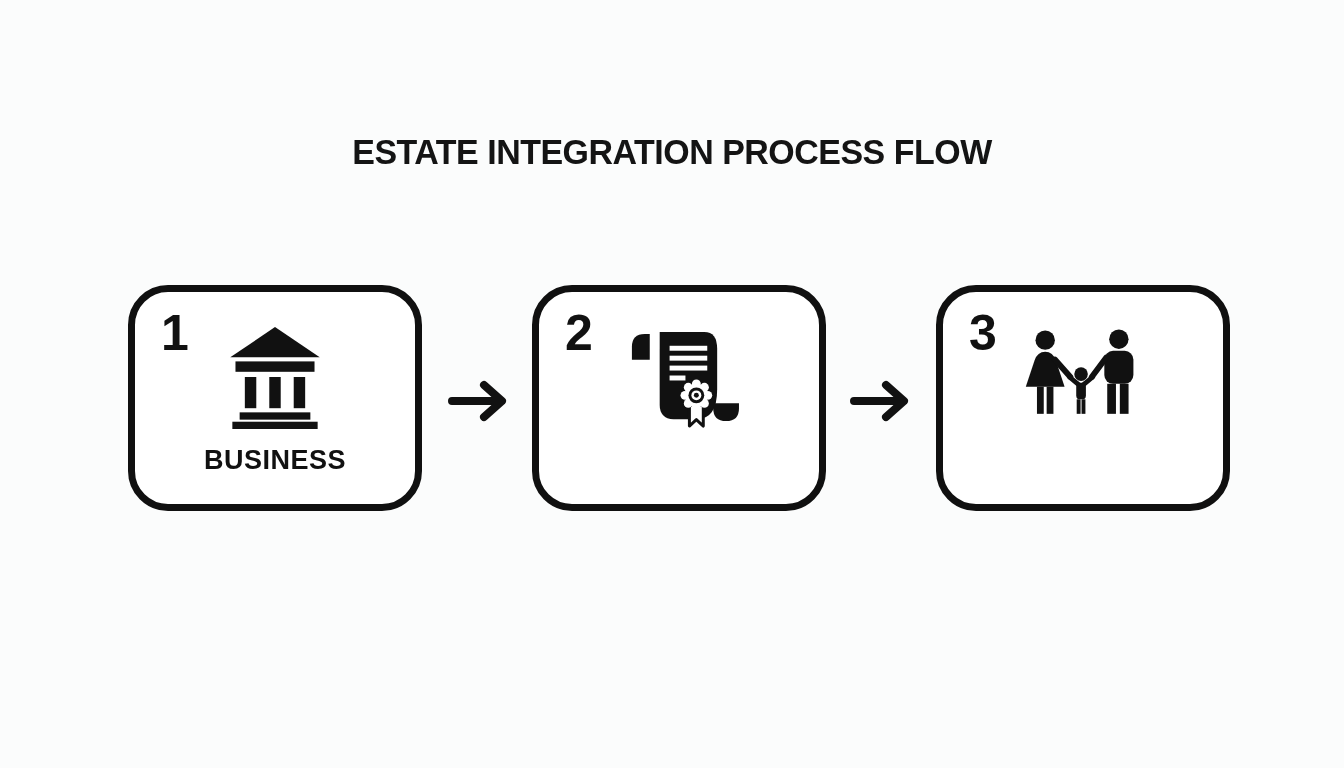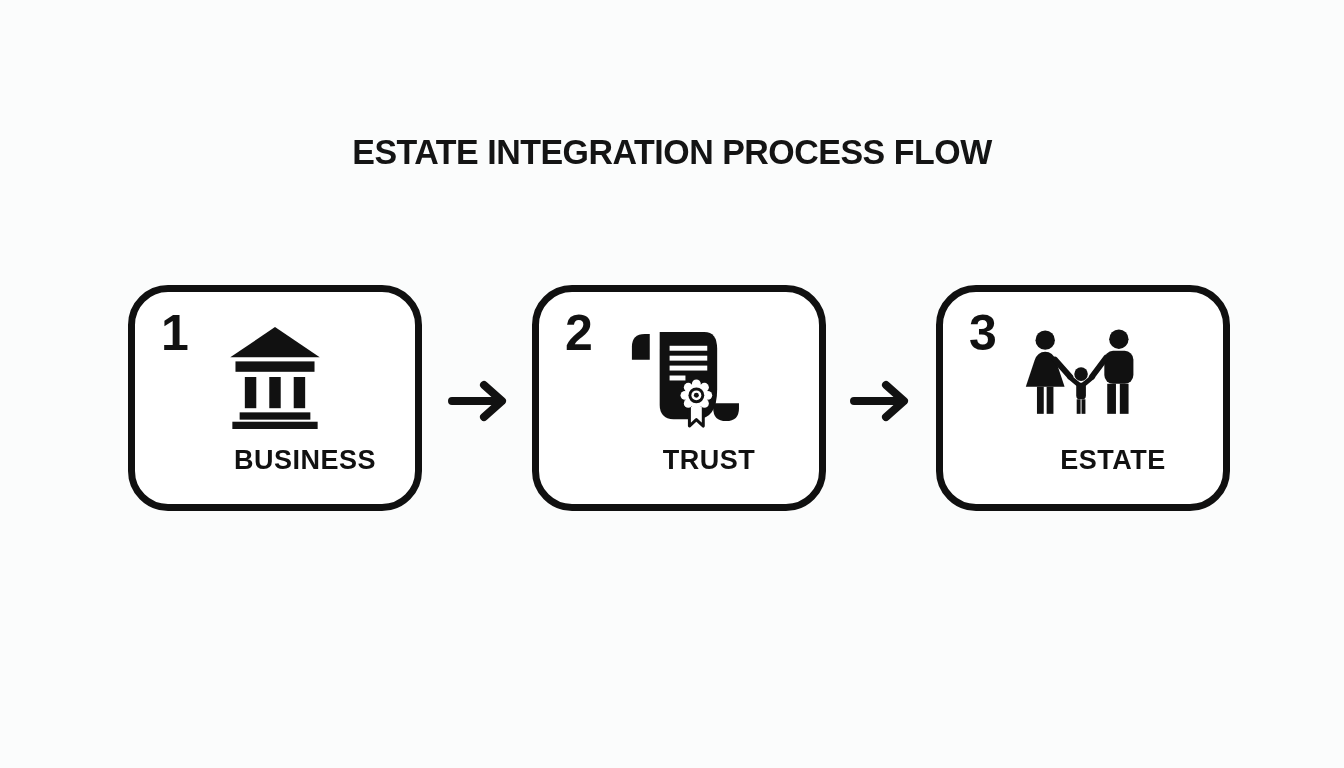--- a/index.html
+++ b/index.html
@@ -68,21 +68,20 @@
   .step-label {
     position: absolute;
     bottom: 28px;
     left: 0;
     width: 100%;
     text-align: center;
     font-size: 27px;
     font-weight: 800;
     letter-spacing: 0.5px;
     color: #111111;
-    padding-left: 30px;
   }
   .arrow {
     position: absolute;
     top: 378px;
     width: 66px;
     height: 46px;
   }
   .arrow.pos-1 { left: 447px; }
   .arrow.pos-2 { left: 849px; }
   svg { display: block; }
@@ -143,21 +142,20 @@
           <circle cx="-8.13" cy="-8.13" r="4.5" fill="#ffffff"></circle>
           <circle cx="0" cy="-11.5" r="4.5" fill="#ffffff"></circle>
           <circle cx="8.13" cy="-8.13" r="4.5" fill="#ffffff"></circle>
           <circle r="11.5" fill="#ffffff"></circle>
           <circle r="8" fill="#111111"></circle>
           <circle r="5" fill="#ffffff"></circle>
           <circle r="2.5" fill="#111111"></circle>
         </g>
       </svg>
     </div>
-    <div class="step-label">TRUST</div>
   </div>
 
   <div class="arrow pos-2">
     <svg width="66" height="46" viewBox="0 0 66 46" xmlns="http://www.w3.org/2000/svg">
       <path d="M5 23 H53 M37 7 L55 23 L37 39" stroke="#111111" stroke-width="8" stroke-linecap="round" stroke-linejoin="round" fill="none"></path>
     </svg>
   </div>
 
   <div class="step-box pos-3">
     <span class="step-num">3</span>
@@ -176,16 +174,15 @@
         <rect x="58.5" y="73" width="4" height="15"></rect>
         <rect x="63.5" y="73" width="4" height="15"></rect>
 
         <circle cx="102" cy="11" r="10"></circle>
         <rect x="87" y="23" width="30" height="34" rx="9"></rect>
         <path d="M89 30 L74 50" stroke="#111111" stroke-width="6" stroke-linecap="round" fill="none"></path>
         <rect x="90" y="57" width="9" height="31"></rect>
         <rect x="103" y="57" width="9" height="31"></rect>
       </svg>
     </div>
-    <div class="step-label">ESTATE</div>
   </div>
 
 </div>
 
 </body></html>

